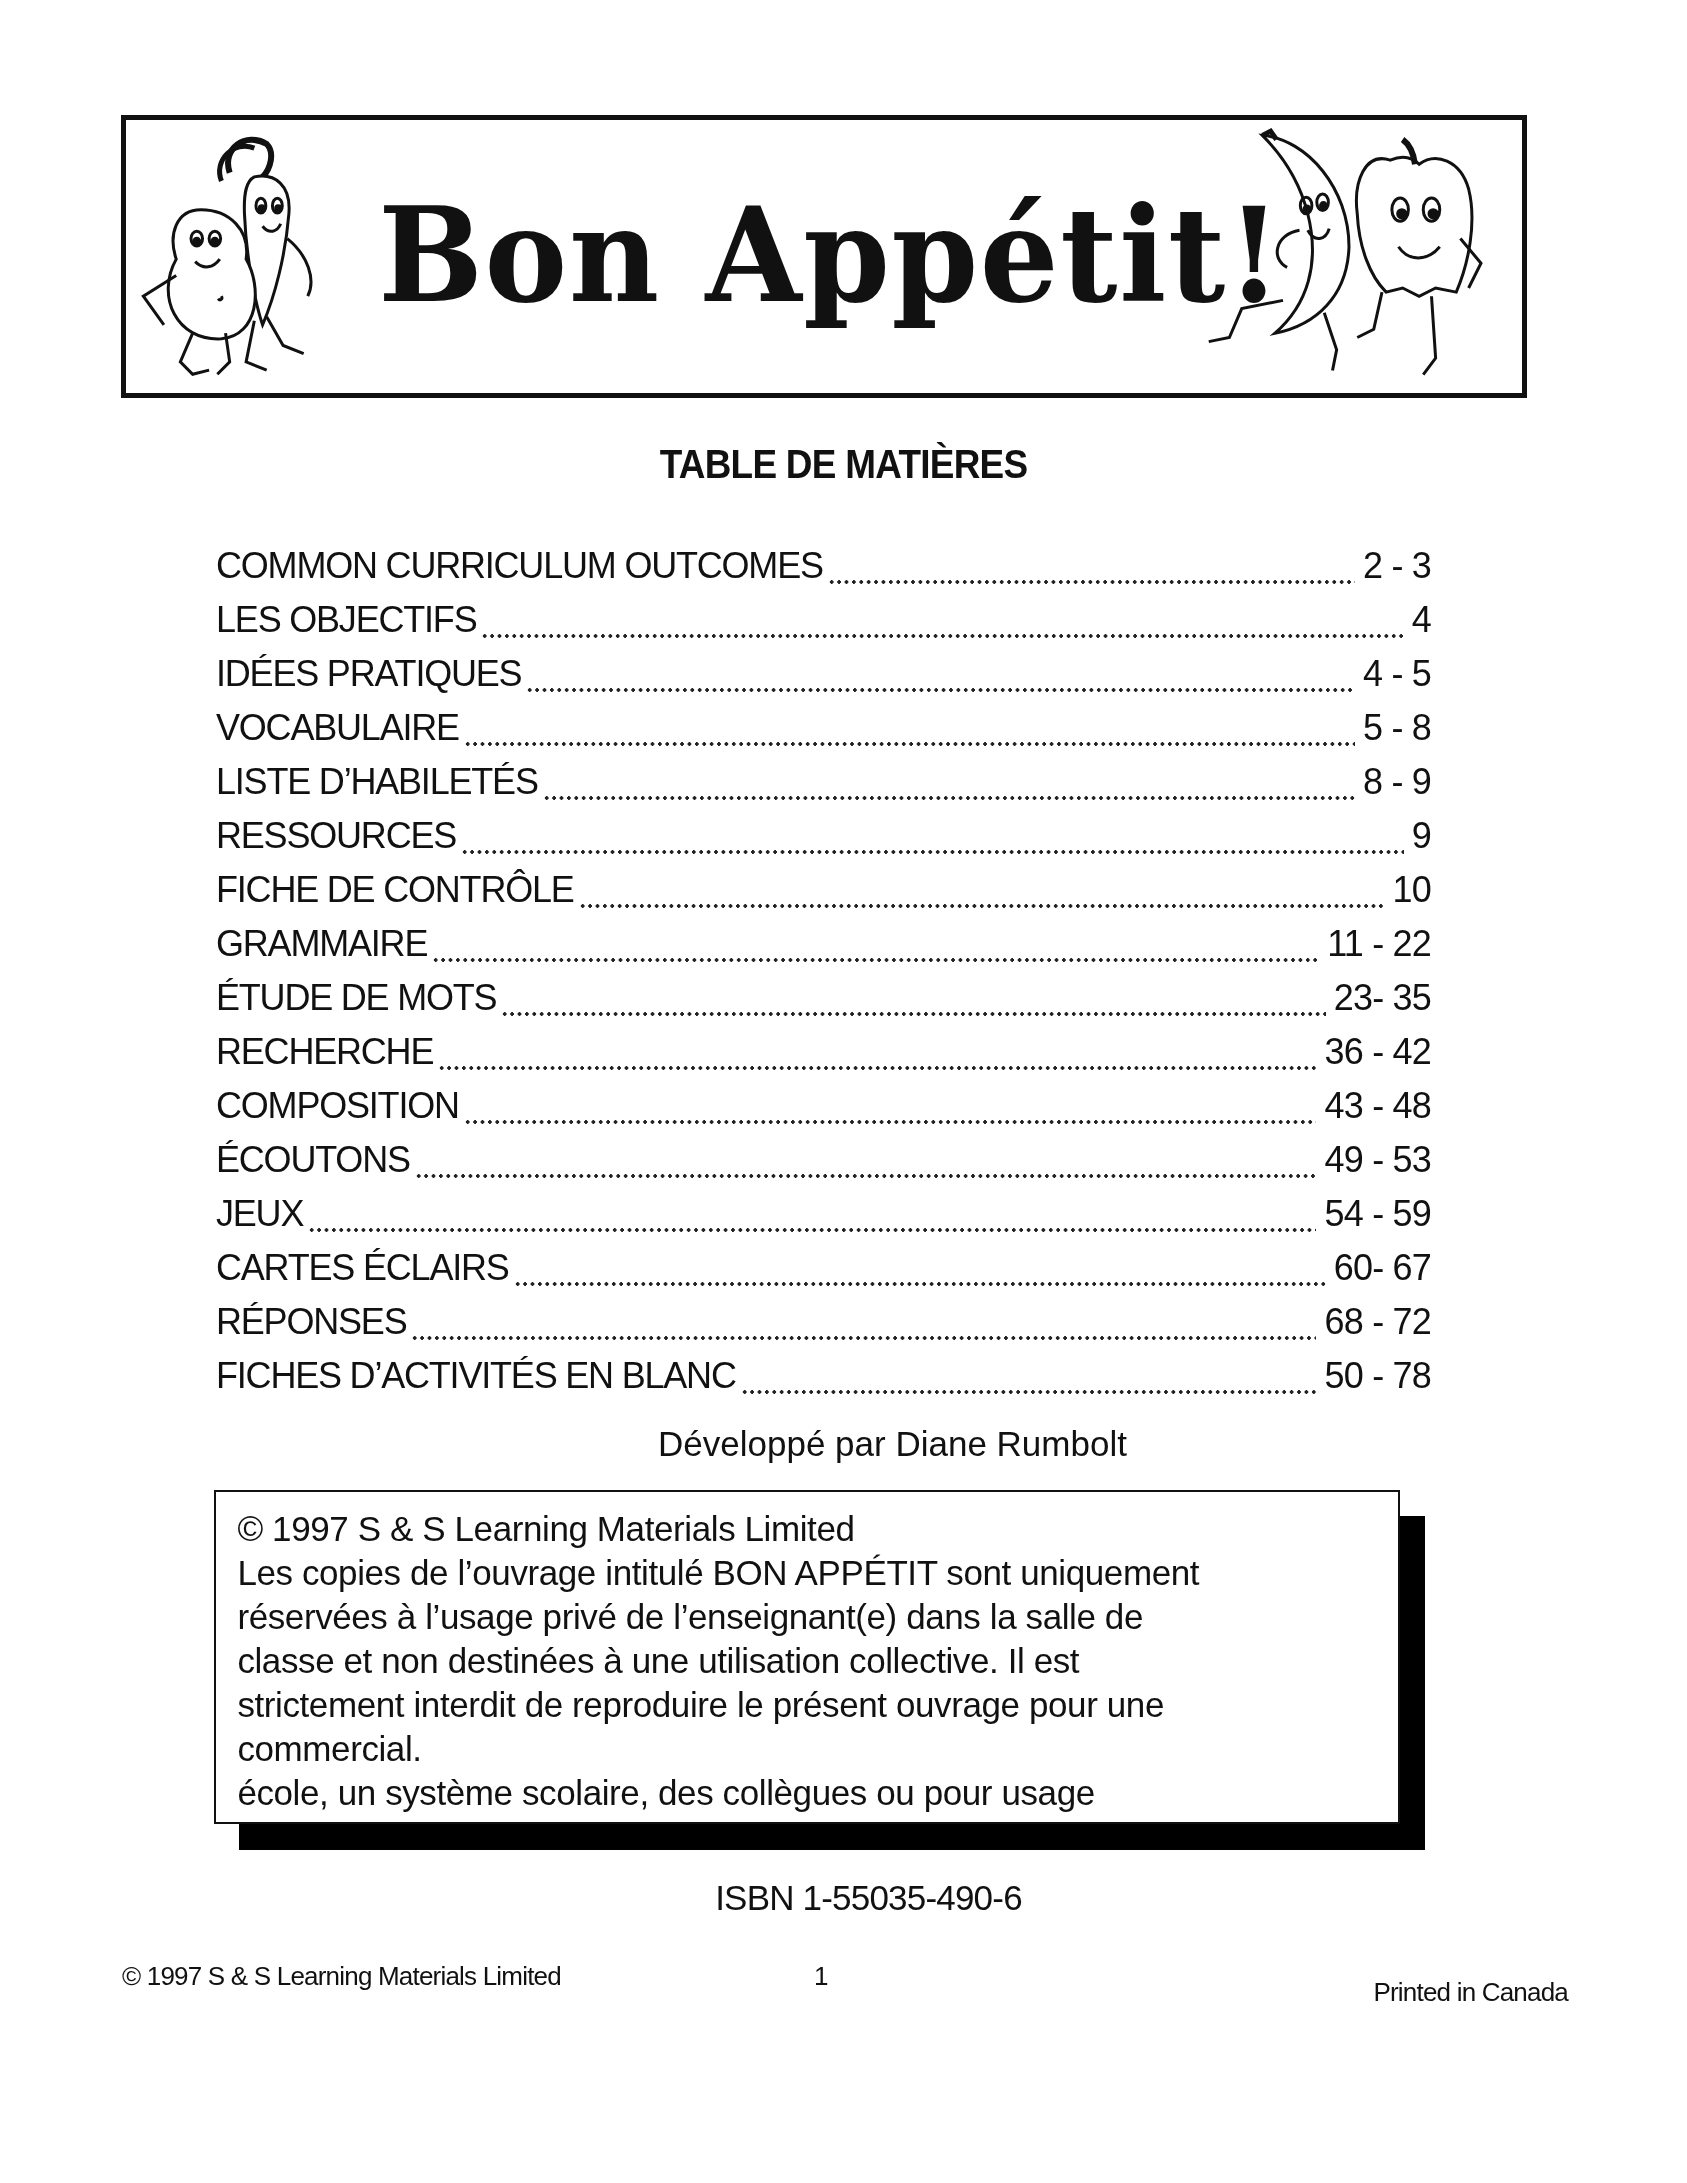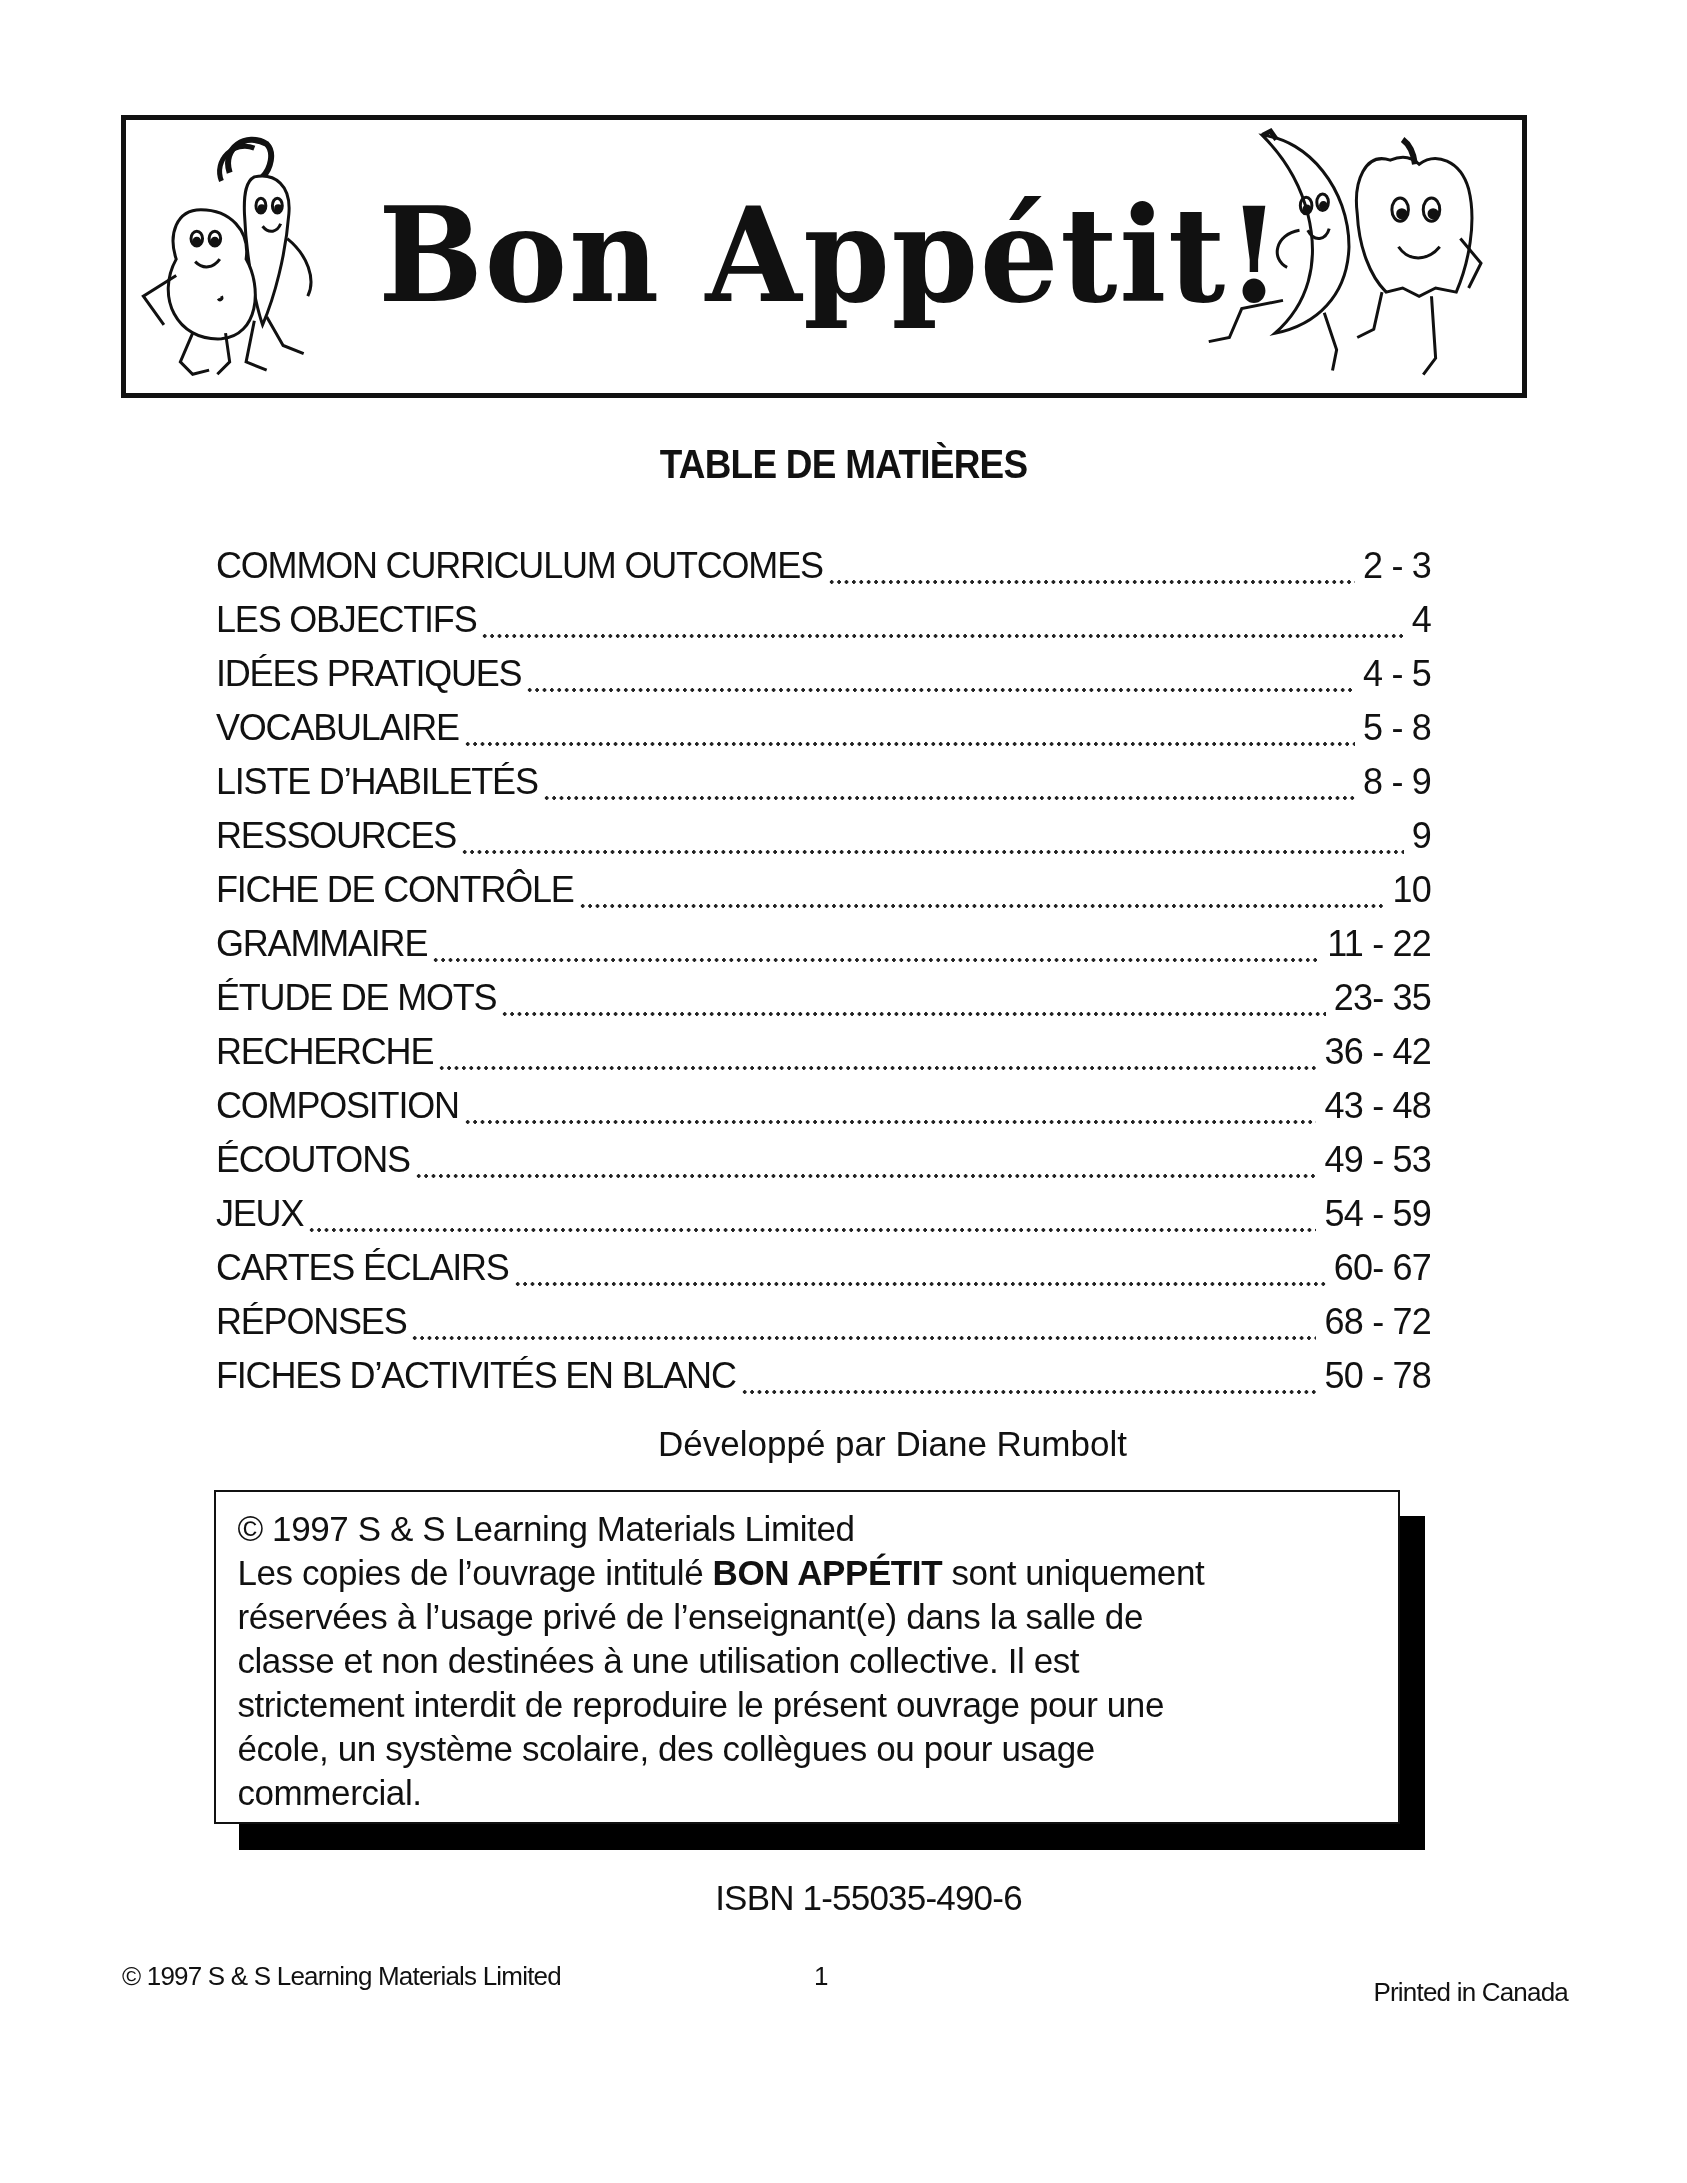--- a/index.html
+++ b/index.html
@@ -42,21 +42,21 @@
   }
   .notice-shadow {
     position: absolute; left: 239px; top: 1516px; width: 1186px; height: 334px; background: #000;
   }
   .notice-box {
     position: absolute; left: 214px; top: 1490px; width: 1186px; height: 334px;
     border: 2.5px solid #111; box-sizing: border-box; background: #fff;
     padding: 15px 21.4px; font-size: 35px; line-height: 44px;
   }
   .notice-box .line { display: block; white-space: nowrap; letter-spacing: -0.4px; }
-  .notice-box b { font-weight: bold; margin-top: 28px; }
+  .notice-box b { font-weight: normal; margin-top: 28px; }
   .isbn {
     position: absolute; left: 0; top: 1878px; width: 1687px; text-align: center;
     font-size: 35px; letter-spacing: -0.8px; transform: translateX(25px);
   }
   .footer {
     position: absolute; left: 122px; right: 119px; top: 1961px; height: 33px;
     font-size: 26px; letter-spacing: -0.8px;
   }
   .footer .left { position: absolute; left: 0; top: 0; }
   .footer .center { position: absolute; left: 692px; top: 0; }
@@ -212,22 +212,22 @@
 
 <div class="credit">Développé par Diane Rumbolt</div>
 
 <div class="notice-shadow"></div>
 <div class="notice-box">
   <span class="line">© 1997 S &amp; S Learning Materials Limited</span>
   <span class="line"><span>Les copies de l’ouvrage intitulé </span><b>BON APPÉTIT</b><span> sont uniquement</span></span>
   <span class="line">réservées à l’usage privé de l’enseignant(e) dans la salle de</span>
   <span class="line">classe et non destinées à une utilisation collective. Il est</span>
   <span class="line">strictement interdit de reproduire le présent ouvrage pour une</span>
+  <span class="line">commercial.</span>
   <span class="line">école, un système scolaire, des collègues ou pour usage</span>
-  <span class="line">commercial.</span>
 </div>
 
 <div class="isbn">ISBN 1-55035-490-6</div>
 
 <div class="footer">
   <span class="left">© 1997 S &amp; S Learning Materials Limited</span>
   <span class="center">1</span>
   <span class="right">Printed in Canada</span>
 </div>
 

